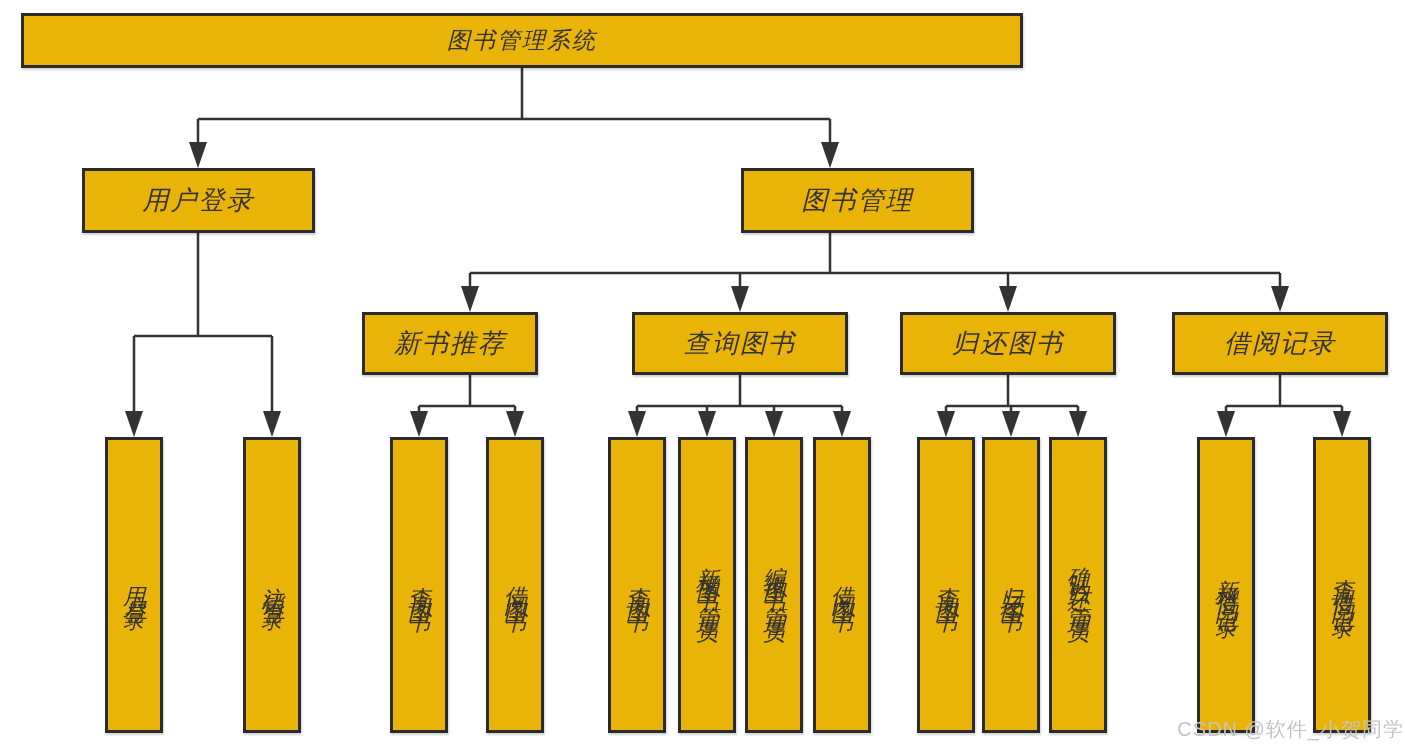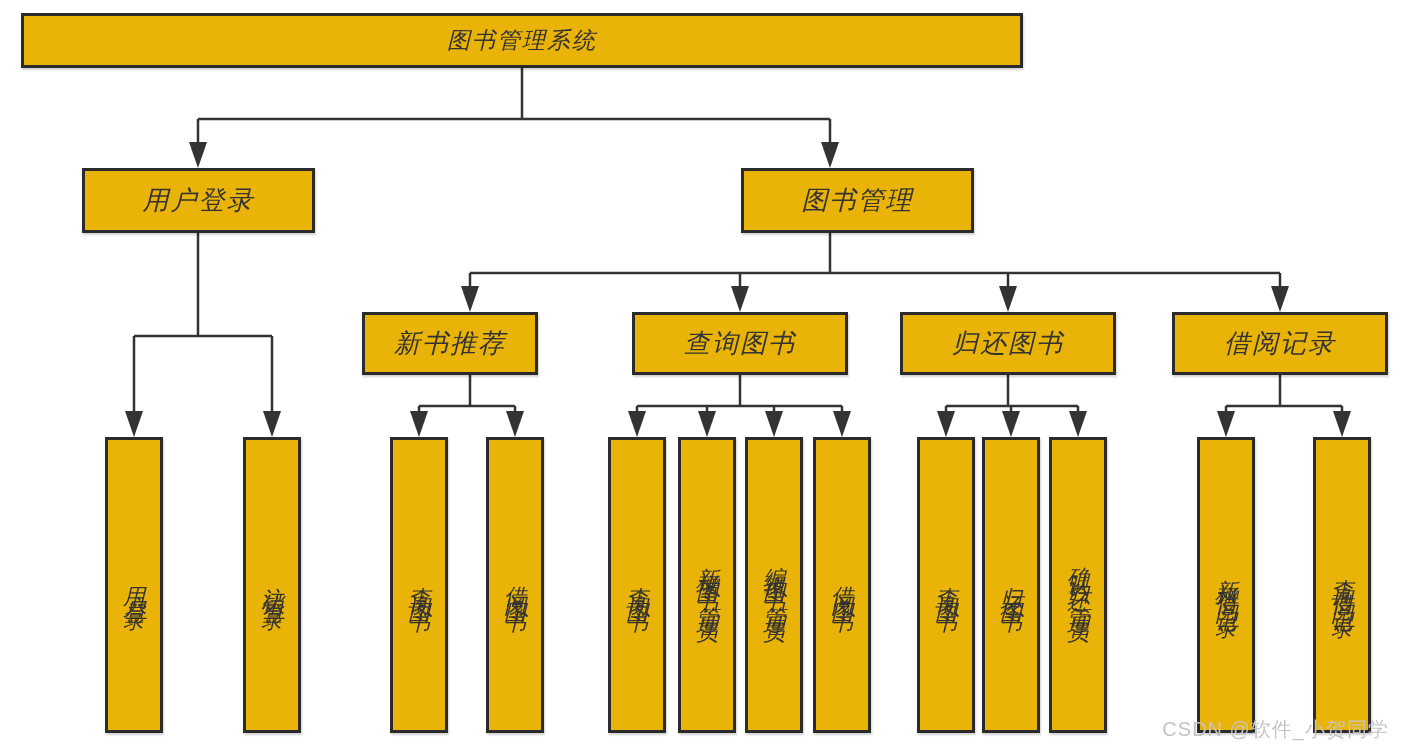--- a/index.html
+++ b/index.html
@@ -18,21 +18,21 @@
     font-style:italic;
   }
   .lvl1 { font-size:23px; letter-spacing:2px; }
   .lvl2 { font-size:26px; letter-spacing:2px; }
   .lvl3 { font-size:26px; letter-spacing:2px; }
   .leaf {
     writing-mode:vertical-rl; text-orientation:mixed;
     font-size:22px; letter-spacing:8px; line-height:1;
   }
   .watermark {
-    position:absolute; right:16px; bottom:4px;
+    position:absolute; right:1px; bottom:4px;
     font-size:20px; color:#c4c4c4; letter-spacing:1px;
     z-index:10;
   }
 </style>
 </head>
 <body>
 
 <div class="stage">
 
   <svg class="connectors" viewBox="0 0 1405 747" xmlns="http://www.w3.org/2000/svg">

